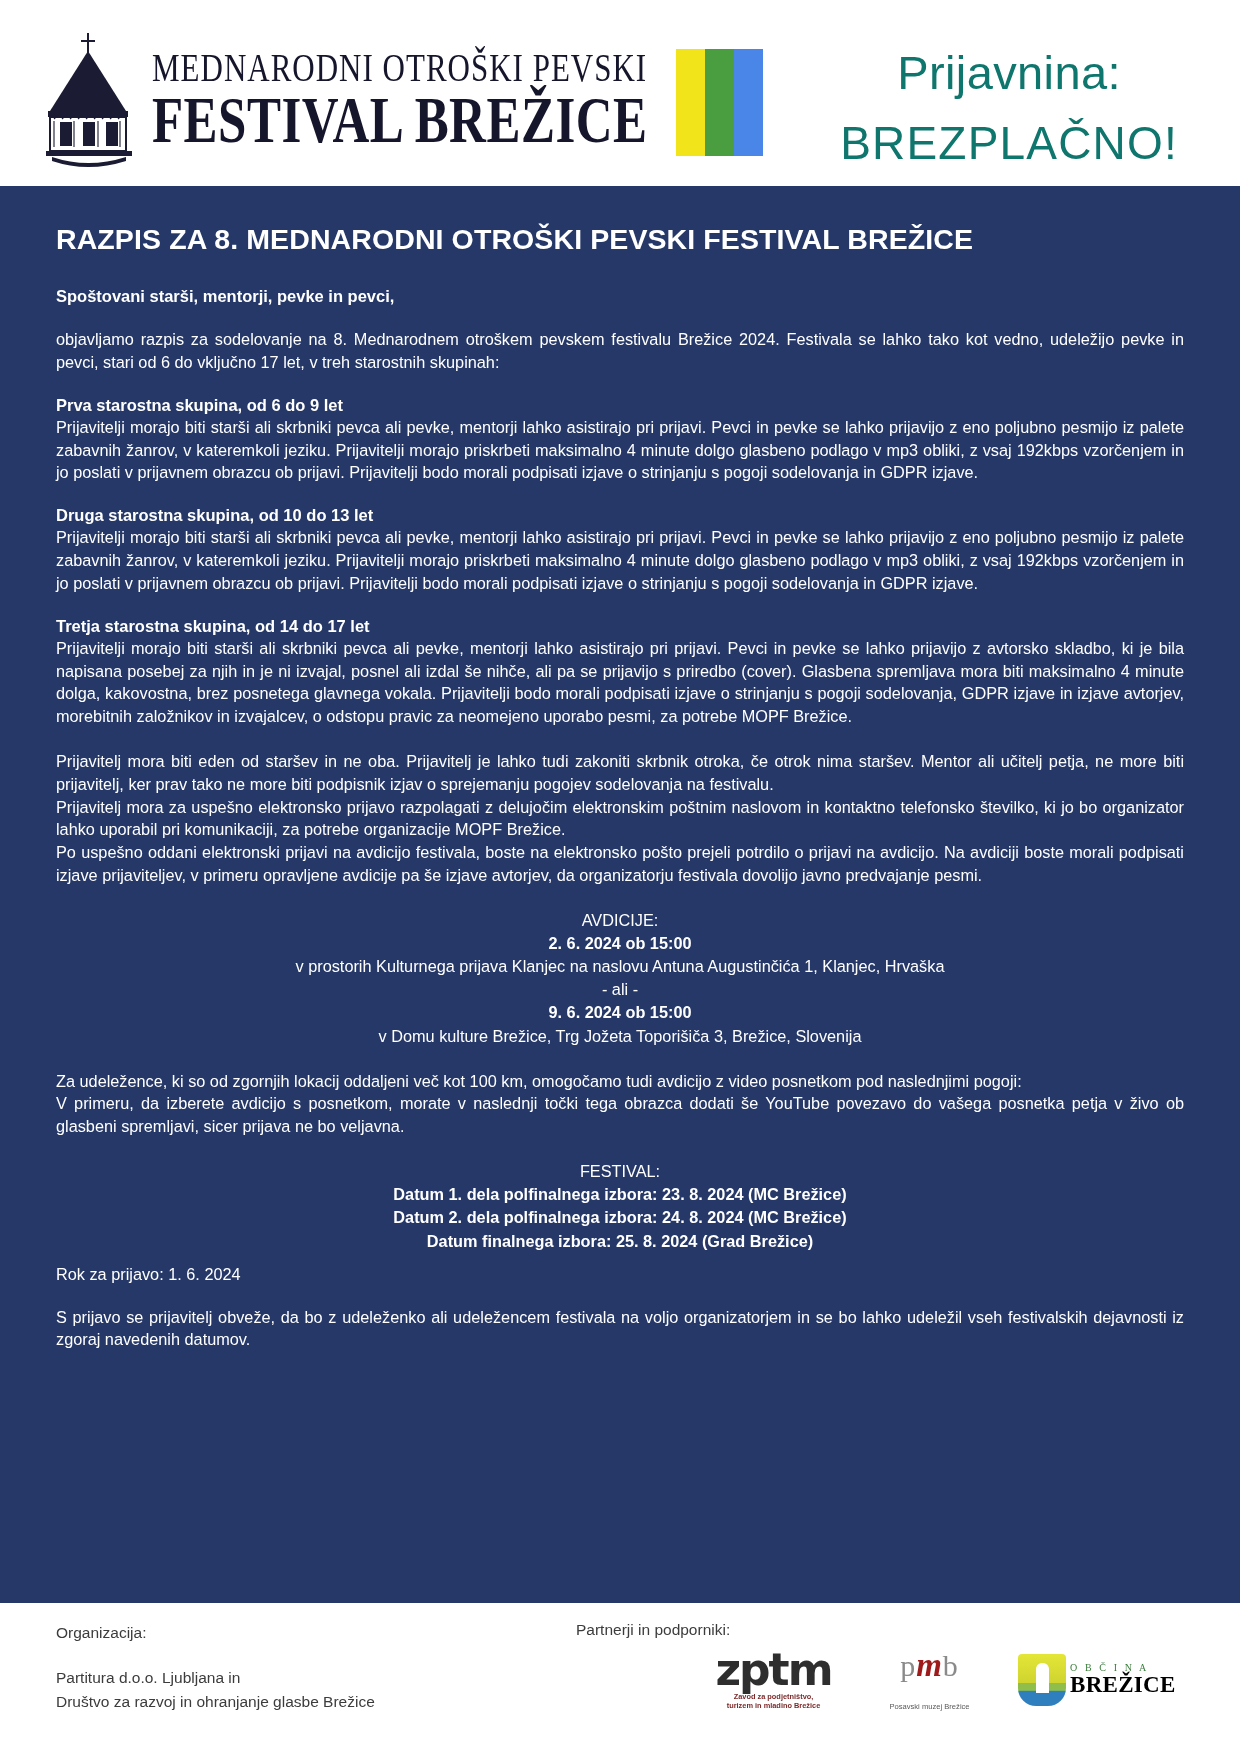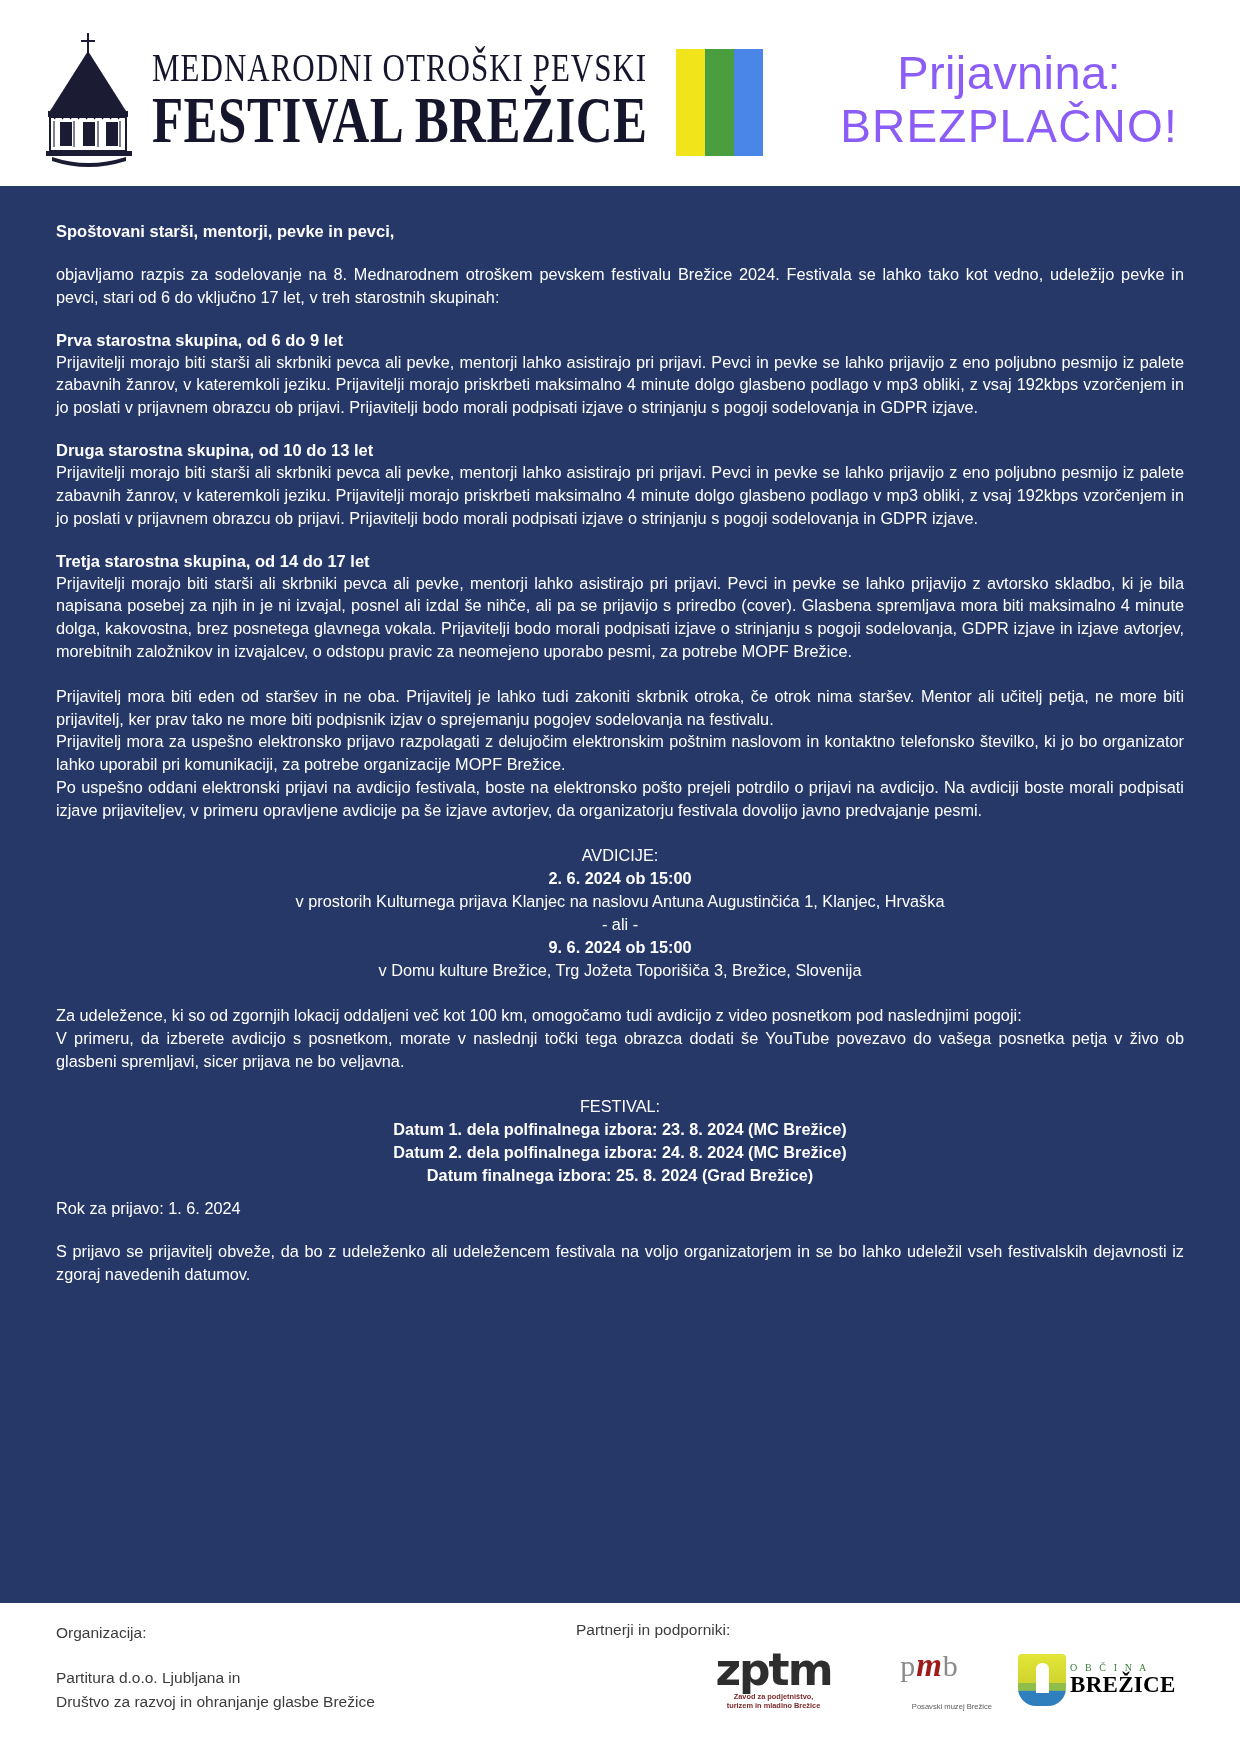--- a/index.html
+++ b/index.html
@@ -70,24 +70,25 @@
   }
   .flag-bars span { display: block; width: 29px; height: 100%; }
 
   .fee-block {
     margin-left: auto;
     text-align: center;
     line-height: 1.14;
     padding-right: 28px;
   }
   .fee-l1, .fee-l2 {
-    color: #8b5cf6;
+    color: #0f766e;
     font-size: 47px;
     letter-spacing: 0.4px;
     white-space: nowrap;
+    margin-top: 17px;
   }
   .fee-l2 { font-size: 46px; letter-spacing: 1.2px; }
 
   
   .panel {
     background: #253868;
     color: #ffffff;
     padding: 36px 56px 26px 56px;
     box-sizing: border-box;
     height: 1417px;
@@ -167,21 +168,21 @@
   }
   .zptm .sub {
     font-size: 7.4px; color: #7c2b2b; font-weight: 700;
     line-height: 1.25; margin-top: 2px;
   }
   
   .pmb { width: 125px; text-align: center; position: relative; }
   .pmb .glyphs { font-size: 30px; color: #8a8a8a; line-height: 1; letter-spacing: 1px;
     font-family: "Liberation Serif", serif; }
   .pmb .glyphs .m { color: #9e1b1b; font-weight: 700; font-style: italic; font-size: 33px; }
-  .pmb .sub { font-size: 7.6px; color: #5a5a5a; margin-top: 20px; text-align: right; }
+  .pmb .sub { font-size: 7.6px; color: #5a5a5a; margin-top: 20px; }
   
   .obcina { display: flex; align-items: center; gap: 4px; }
   .obcina .shield {
     width: 48px; height: 52px; border-radius: 4px 4px 18px 18px;
     background: linear-gradient(#e4e637 0%, #cfd42f 55%, #8fbe4a 56%, #8fbe4a 70%, #2f7fbf 71%, #2f7fbf 100%);
     position: relative; overflow: hidden;
   }
   .obcina .shield::after {
     content:""; position:absolute; left:18px; top:9px; width:13px; height:30px;
     background:#ffffff; border-radius: 6px 6px 0 0;
@@ -230,20 +231,21 @@
   </div>
 
   <div class="fee-block">
     <div class="fee-l1">Prijavnina:</div>
     <div class="fee-l2">BREZPLAČNO!</div>
   </div>
 </div>
 
 <div class="panel">
 
+  <h1 class="panel-title">RAZPIS ZA 8. MEDNARODNI OTROŠKI PEVSKI FESTIVAL BREŽICE</h1>
 
   <div class="salutation">Spoštovani starši, mentorji, pevke in pevci,</div>
 
   <p class="body">objavljamo razpis za sodelovanje na 8. Mednarodnem otroškem pevskem festivalu Brežice 2024. Festivala se lahko tako kot vedno, udeležijo pevke in pevci, stari od 6 do vključno 17 let, v treh starostnih skupinah:</p>
 
   <div>
     <div class="grp-head">Prva starostna skupina, od 6 do 9 let</div>
     <div class="grp-body">Prijavitelji morajo biti starši ali skrbniki pevca ali pevke, mentorji lahko asistirajo pri prijavi. Pevci in pevke se lahko prijavijo z eno poljubno pesmijo iz palete zabavnih žanrov, v kateremkoli jeziku. Prijavitelji morajo priskrbeti maksimalno 4 minute dolgo glasbeno podlago v mp3 obliki, z vsaj 192kbps vzorčenjem in jo poslati v prijavnem obrazcu ob prijavi. Prijavitelji bodo morali podpisati izjave o strinjanju s pogoji sodelovanja in GDPR izjave.</div>
   </div>
 

